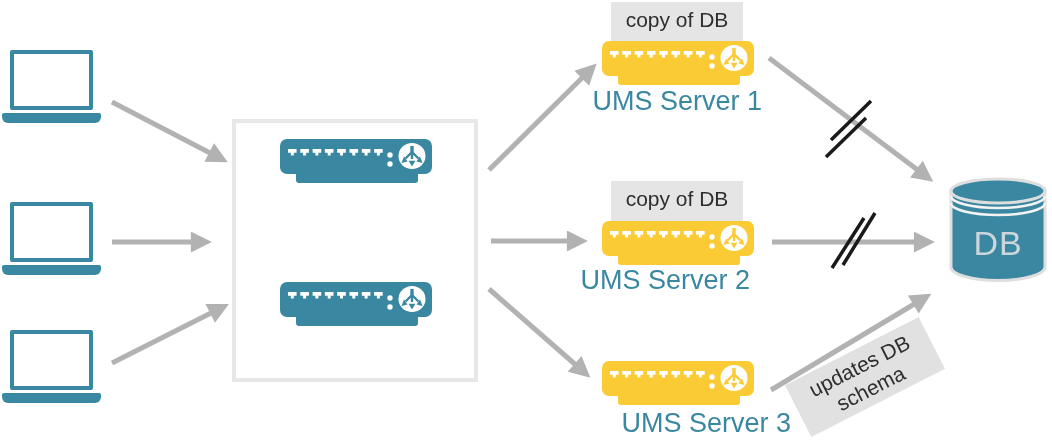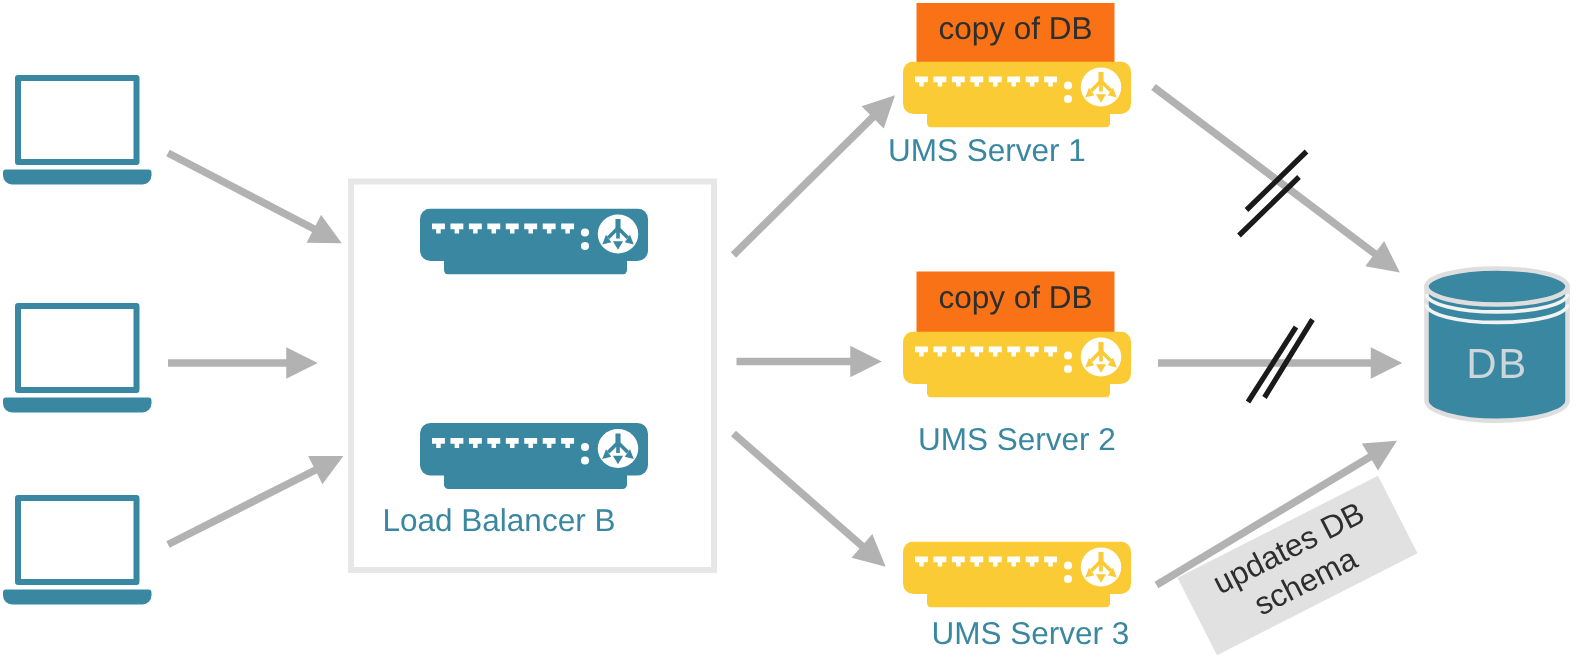--- a/index.html
+++ b/index.html
@@ -32,48 +32,48 @@
   .srv.teal   { color:#3A87A1; }
   .srv.yellow { color:#FACB35; }
   .srv-lb-a  { left:280px; top:139px; }
   .srv-lb-b  { left:280px; top:282px; }
   .srv-ums-1 { left:602px; top:41px;  }
   .srv-ums-2 { left:602px; top:221px; }
   .srv-ums-3 { left:602px; top:361px; }
 
   
   .node-label {
-    position:absolute; color:#3A87A1; font-size:21px; line-height:24px;
-    text-align:left; white-space:nowrap;
+    position:absolute; color:#3A87A1; font-size:27px; line-height:24px;
+    text-align:right; white-space:nowrap;
   }
   .label-lb-a  { left:255px; top:193px; width:202px; }
   .label-lb-b  { left:255px; top:336px; width:202px; }
   .label-ums-1 { left:592px; top:89px;  width:170px; }
-  .label-ums-2 { left:612px; top:268px; width:170px;margin-top:14px; }
+  .label-ums-2 { left:580px; top:268px; width:170px; }
   .label-ums-3 { left:621px; top:411px; width:170px; }
 
   .badge {
-    position:absolute; width:132px; height:45px; background:#f97316;
+    position:absolute; width:132px; height:45px; background:#e5e5e5;
     color:#2E2E2E; font-size:21px; line-height:36px; text-align:center; white-space:nowrap;
   }
   .badge-ums-1 { left:611px; top:2px; }
   .badge-ums-2 { left:611px; top:181px; }
 
   .schema-note {
     position:absolute; left:790px; top:348px; width:150px;
     background:#E1E1E1; color:#2E2E2E; font-size:21px; line-height:25px;
     text-align:center; padding:4px 0;
     transform:rotate(-27deg);
   }
 
   
   .db-svg { position:absolute; left:948px; top:174px; width:100px; height:111px; }
   .db-label {
     position:absolute; left:948px; top:228px; width:100px;
-    color:#CDD6DA; font-size:28px; line-height:30px; text-align:center; letter-spacing:1px;
+    color:#CDD6DA; font-size:34px; line-height:30px; text-align:center; letter-spacing:1px;
   }
 
   
   .arrows { position:absolute; left:0; top:0; width:1052px; height:442px; pointer-events:none; }
 </style>
 </head>
 <body>
 
 <div class="canvas">
 
@@ -118,21 +118,20 @@
 
   <div class="lb-box"></div>
 
   <svg class="srv teal srv-lb-a" viewBox="0 0 152 44">
       <use href="#icon-server"></use>
     </svg>
 
   <svg class="srv teal srv-lb-b" viewBox="0 0 152 44">
       <use href="#icon-server"></use>
     </svg>
-  <div class="node-label label-lb-b">Load Balancer B</div>
 
   <div class="badge badge-ums-1">copy of DB</div>
   <svg class="srv yellow srv-ums-1" viewBox="0 0 152 44">
       <use href="#icon-server"></use>
     </svg>
   <div class="node-label label-ums-1">UMS Server 1</div>
 
   <div class="badge badge-ums-2">copy of DB</div>
   <svg class="srv yellow srv-ums-2" viewBox="0 0 152 44">
       <use href="#icon-server"></use>

